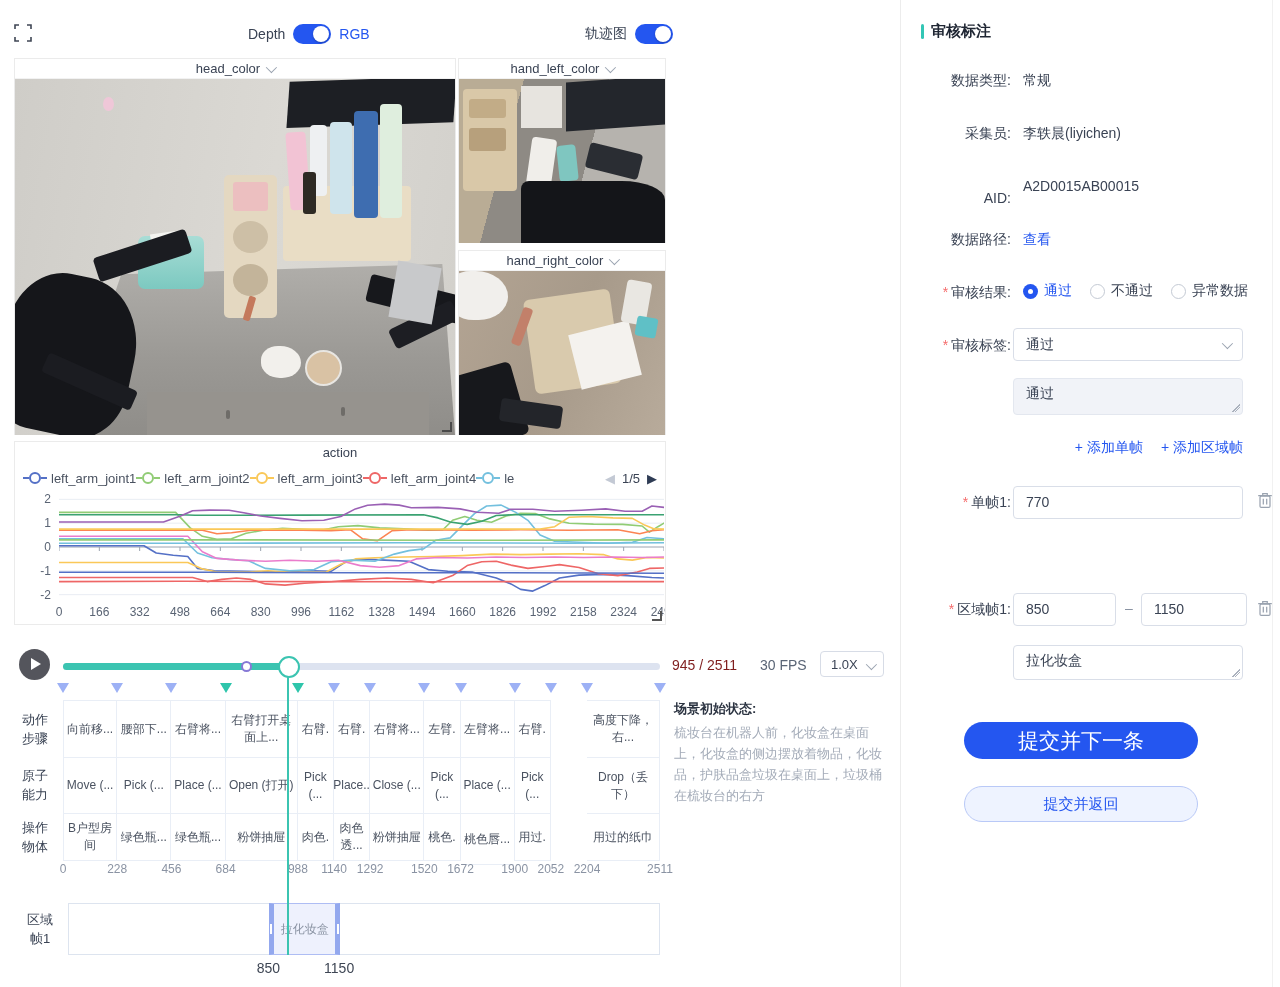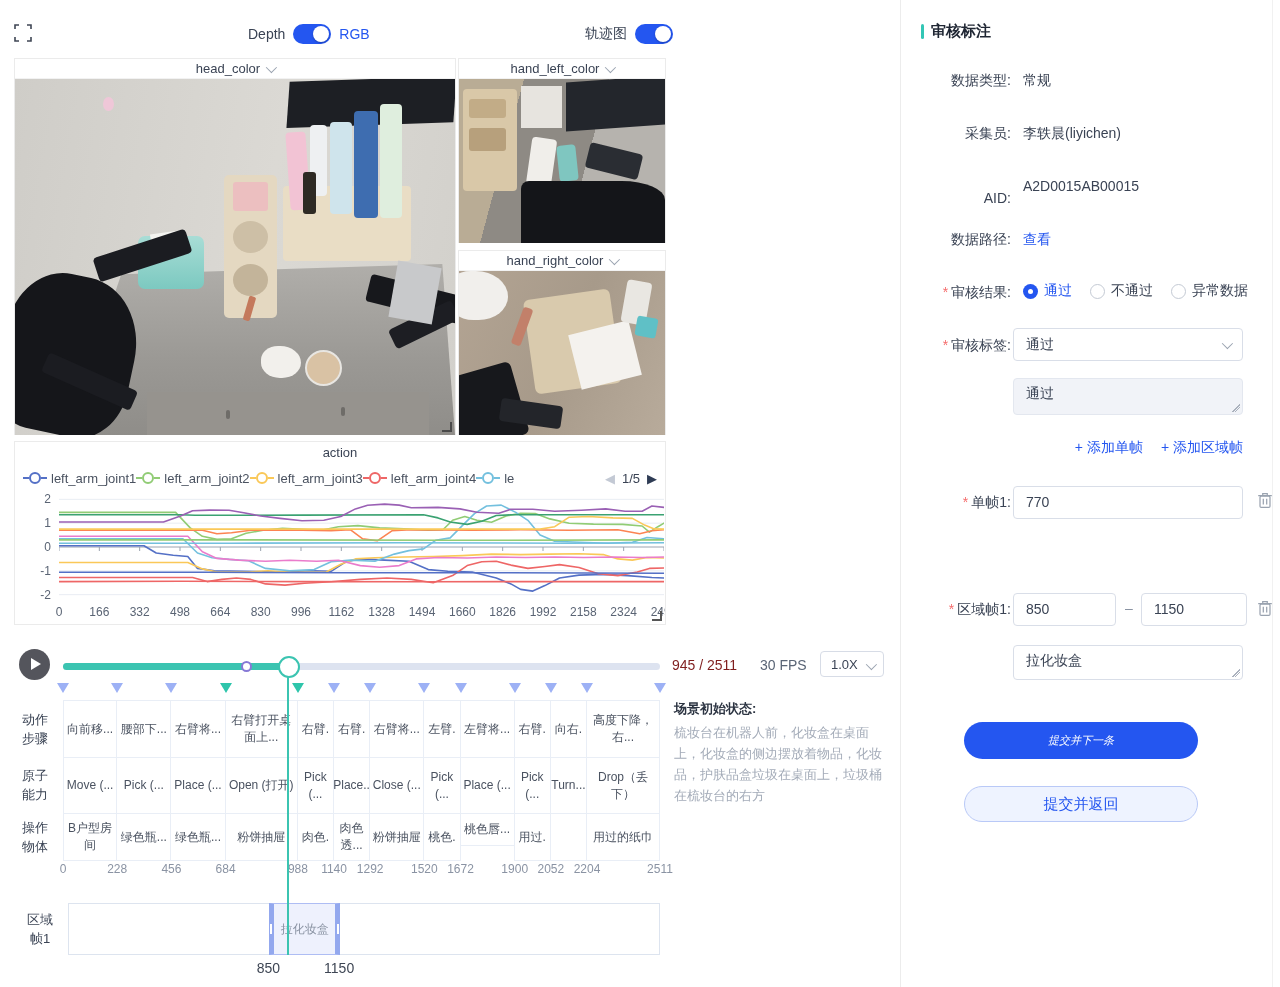--- a/index.html
+++ b/index.html
@@ -82,21 +82,21 @@
   .ropt{display:flex;align-items:center;gap:6px;margin-right:8px;}
   .select{position:absolute;left:112px;width:230px;height:33px;border:1px solid #d9dee8;border-radius:4px;box-sizing:border-box;font-size:14px;color:#3a4354;line-height:31px;padding-left:12px;cursor:pointer;background:#fff;}
   .select .chev{position:absolute;right:12px;top:12px;}
   .tarea{position:absolute;left:112px;width:230px;box-sizing:border-box;border:1px solid #d9dee8;border-radius:4px;font-size:14px;color:#3a4354;padding:6px 12px;background:#fff;}
   .tarea.gray{background:#f1f3f8;border-color:#e3e7ef;}
   .tarea .grip{position:absolute;right:2px;bottom:2px;width:8px;height:8px;background:
     linear-gradient(135deg,transparent 0 50%,#aab1bd 50% 57%,transparent 57% 68%,#aab1bd 68% 75%,transparent 75%);}
   .inp{position:absolute;height:33px;border:1px solid #d9dee8;border-radius:4px;box-sizing:border-box;font-size:14px;color:#3a4354;line-height:31px;padding-left:12px;background:#fff;}
   .addlinks{position:absolute;left:112px;width:230px;display:flex;justify-content:flex-end;gap:18px;font-size:14px;color:#2456f0;}
   .trash{position:absolute;left:356px;width:16px;height:17px;cursor:pointer;}
-  .btn1{position:absolute;left:63px;width:234px;height:37px;border-radius:19px;background:#2456f0;color:#fff;font-size:11px;display:flex;align-items:center;justify-content:center;cursor:pointer;font-style:italic;}
+  .btn1{position:absolute;left:63px;width:234px;height:37px;border-radius:19px;background:#2456f0;color:#fff;font-size:21px;display:flex;align-items:center;justify-content:center;cursor:pointer;}
   .btn2{position:absolute;left:63px;width:234px;height:36px;border-radius:19px;background:#eef3ff;border:1px solid #b9c9f7;box-sizing:border-box;color:#2456f0;font-size:15px;display:flex;align-items:center;justify-content:center;cursor:pointer;}
   .dash{position:absolute;font-size:14px;color:#8a93a3;}
 </style>
 </head>
 <body>
 
 <div id="app">
 
   <svg class="abs fs-icon" viewBox="0 0 18 18" fill="none" stroke="#3f4654" stroke-width="1.6">
     <path d="M1 5V1h4M13 1h4v4M17 13v4h-4M5 17H1v-4"></path>
@@ -360,31 +360,26 @@
         <div class="gcell last" style="height: 48px;">粉饼抽屉</div>
       </div>
       <div class="gcol" style="left: 361.386px; width: 36.1386px;">
         <div class="gcell" style="height: 57px;">左臂.</div>
         <div class="gcell" style="height: 56px;">Pick (...</div>
         <div class="gcell last" style="height: 48px;">桃色.</div>
       </div>
       <div class="gcol" style="left: 397.524px; width: 54.2079px;">
         <div class="gcell" style="height: 57px;">左臂将...</div>
         <div class="gcell" style="height: 56px;">Place (...</div>
-        <div class="gcell last" style="height: 33px;">桃色唇...</div>
+        <div class="gcell last" style="height: 52px;">桃色唇...</div>
       </div>
       <div class="gcol" style="left: 451.732px; width: 36.1386px;">
         <div class="gcell" style="height: 57px;">右臂.</div>
         <div class="gcell" style="height: 56px;">Pick (...</div>
         <div class="gcell last" style="height: 48px;">用过.</div>
-      </div>
-      <div class="gcol" style="left: 487.871px; width: 36.1386px;">
-        <div class="gcell" style="height: 57px;">向右.</div>
-        <div class="gcell" style="height: 56px;">Turn...</div>
-        <div class="gcell last" style="height: 48px;"></div>
       </div>
       <div class="gcol" style="left: 524.01px; width: 72.9904px;">
         <div class="gcell" style="height: 57px;">高度下降，右...</div>
         <div class="gcell" style="height: 56px;">Drop（丢下）</div>
         <div class="gcell last" style="height: 48px;">用过的纸巾</div>
       </div>
     </div>
   <div id="axisLabels">
       <span class="axlab" style="left: 63px;">0</span>
       <span class="axlab" style="left: 117.208px;">228</span>

